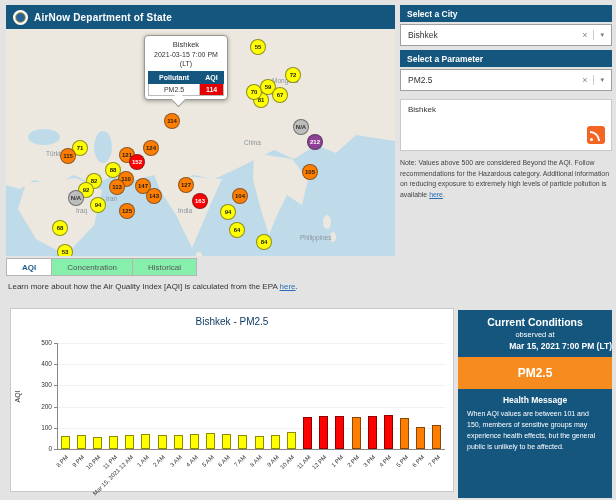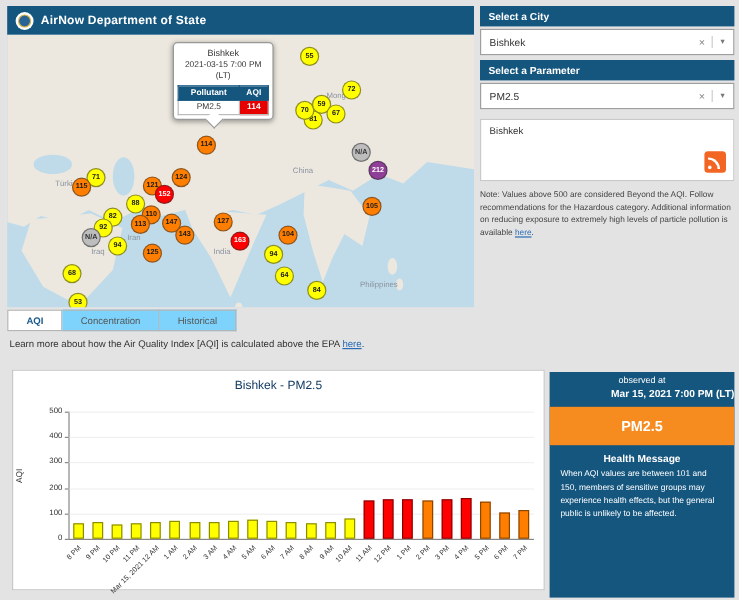--- a/index.html
+++ b/index.html
@@ -22,21 +22,21 @@
   .popup::after{content:"";position:absolute;left:28px;bottom:-6px;width:10px;height:10px;background:#fff;border-right:1px solid #999;border-bottom:1px solid #999;transform:rotate(45deg);}
   .popup .p-city{font-size:7.5px;}
   .popup .p-dt{margin-top:1px;line-height:1.3;}
   .popup table{width:100%;border-collapse:collapse;margin-top:3px;font-size:7px;}
   .popup th{background:#15567f;color:#fff;padding:2px 1px;font-weight:bold;border:1px solid #15567f;}
   .popup td{border:1px solid #bbb;padding:2px 1px;background:#fff;}
   .popup td.aqi-red{background:#e60000;color:#fff;font-weight:bold;}
 
   
   .tabs{position:absolute;left:6px;top:258px;height:18px;display:flex;}
-  .tab{font-size:8px;padding:0 15px;display:flex;align-items:center;border:1px solid #b5b5b5;border-left-width:0;background:#7dd3fc;color:#555;cursor:pointer;}
+  .tab{font-size:8px;padding:0 15px;display:flex;align-items:center;border:1px solid #b5b5b5;border-left-width:0;background:#86efac;color:#555;cursor:pointer;}
   .tab:first-child{border-left-width:1px;}
   .tab.active{background:#fff;color:#1a5a8c;font-weight:bold;}
 
   .learn{position:absolute;left:8px;top:282px;font-size:8px;color:#333;}
   a.link{color:#2a6cb5;text-decoration:underline;cursor:pointer;}
 
   
   .chart{position:absolute;left:10px;top:308px;width:444px;height:184px;background:#fff;border:1px solid #c9c9c9;box-sizing:border-box;}
   .chart-title{position:absolute;top:7px;left:0;right:0;text-align:center;font-size:10px;color:#123a63;}
   .ylabel{position:absolute;left:0px;top:84px;font-size:7px;color:#333;transform:rotate(-90deg);}
@@ -151,21 +151,21 @@
       </table>
   </div>
 </div>
 
 <div class="tabs">
   <div class="tab active">AQI</div>
   <div class="tab">Concentration</div>
   <div class="tab">Historical</div>
 </div>
 
-<div class="learn"><span>Learn more about how the Air Quality Index [AQI] is calculated above the EPA </span><a class="link">here</a><span>.</span></div>
+<div class="learn"><span>Learn more about how the Air Quality Index [AQI] is calculated from the EPA </span><a class="link">here</a><span>.</span></div>
 
 <div class="chart" id="plot">
   <div class="chart-title">Bishkek - PM2.5</div>
   <div class="ylabel">AQI</div>
   <div class="axis-y"></div>
   <div class="axis-x"></div>
 <div class="ytick" style="top: 136px;">0</div>
     <div class="ytickmark" style="top: 140px;"></div>
     <div class="gline" style="top: 118.8px;"></div>
     <div class="ytick" style="top: 114.8px;">100</div>
@@ -226,20 +226,21 @@
     <div class="xlab" style="right: 64.5833px; top: 145px;">4 PM</div>
     <div class="bar" style="left: 389.083px; top: 108.624px; height: 31.376px; background: rgb(255, 126, 0);"></div>
     <div class="xlab" style="right: 48.4167px; top: 145px;">5 PM</div>
     <div class="bar" style="left: 405.25px; top: 117.528px; height: 22.472px; background: rgb(255, 126, 0);"></div>
     <div class="xlab" style="right: 32.25px; top: 145px;">6 PM</div>
     <div class="bar" style="left: 421.417px; top: 115.832px; height: 24.168px; background: rgb(255, 126, 0);"></div>
     <div class="xlab" style="right: 16.0833px; top: 145px;">7 PM</div>
   </div>
 
 <div class="cc">
+  <div class="cc-h1">Current Conditions</div>
   <div class="cc-h2">observed at</div>
   <div class="cc-h3">Mar 15, 2021 7:00 PM (LT)</div>
   <div class="cc-orange">
     <div class="cc-pol">PM2.5</div>
   </div>
   <div class="cc-hm-title">Health Message</div>
   <div class="cc-hm">When AQI values are between 101 and 150, members of sensitive groups may experience health effects, but the general public is unlikely to be affected.</div>
 </div>
 
 <div class="side-h" style="top:5px;">Select a City</div>

